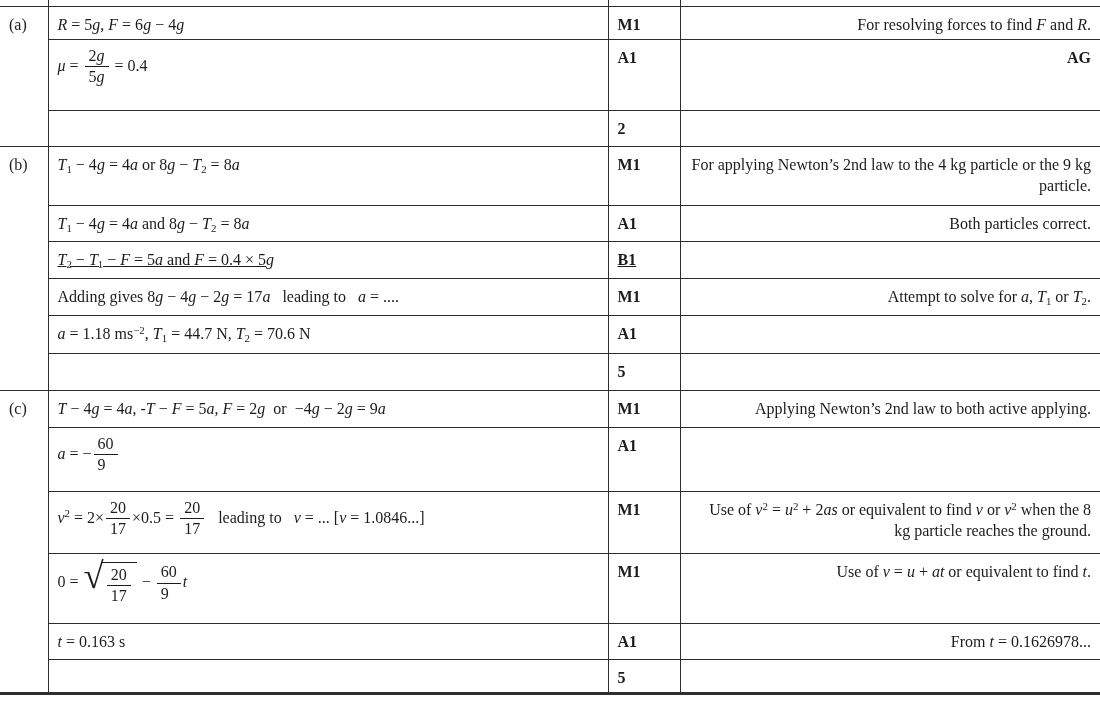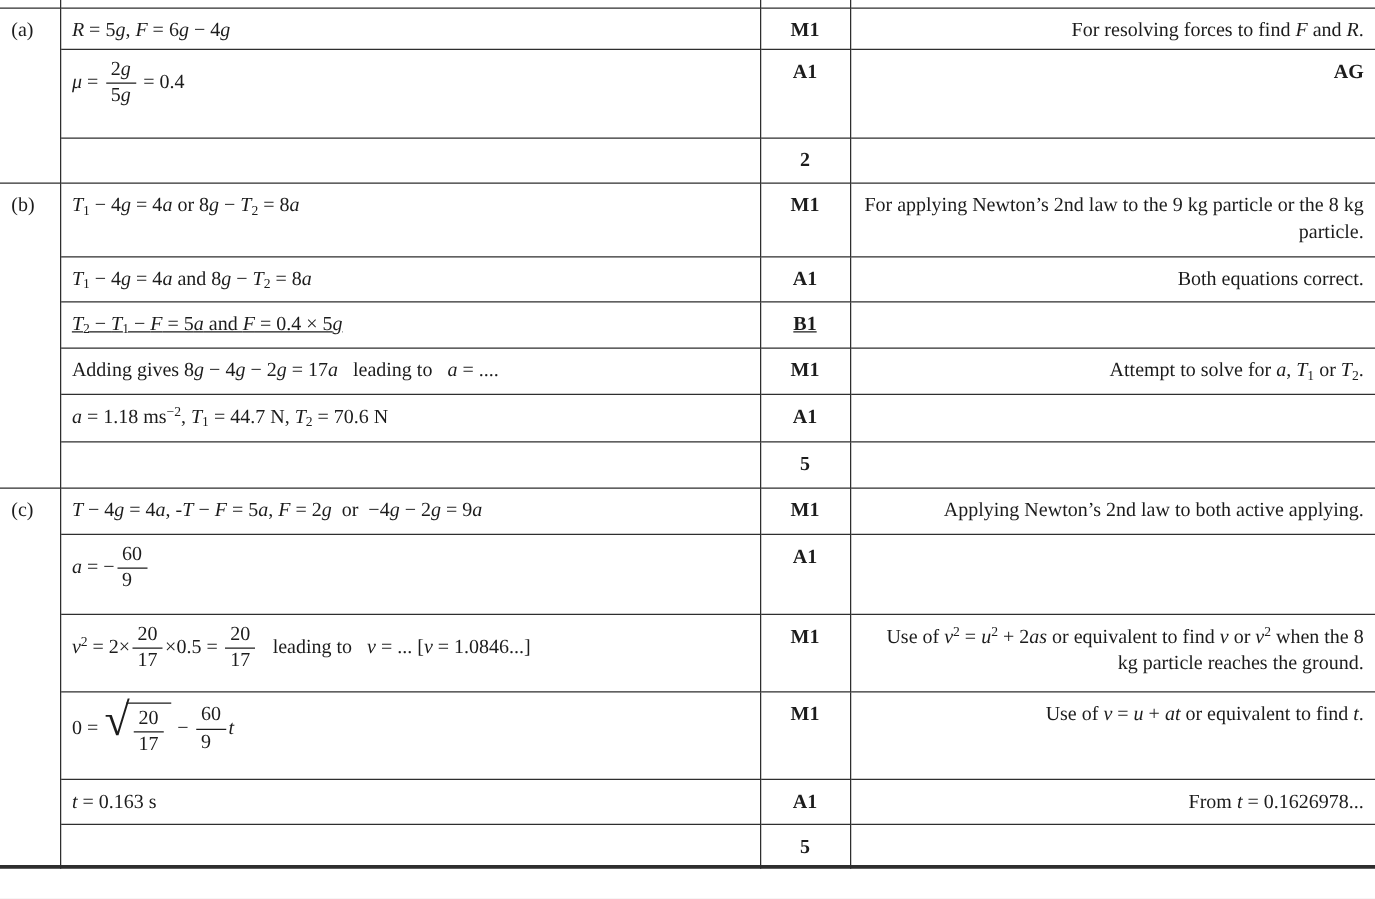--- a/index.html
+++ b/index.html
@@ -16,21 +16,21 @@
   table.ms td{
     border:1.5px solid #2e2e2e;
     vertical-align:top;overflow:hidden;
     padding:7px 9px 4px 9px;
   }
   
   table.ms tr td:first-child{border-left:none;}
   table.ms tr td:last-child{border-right:none;text-align:right;}
   table.ms tr.sliver td{border-top:none;padding:0;}
   td.part{padding-left:7px;}
-  td.mark{text-align:center;font-weight:bold;padding-right:12px;}
+  td.mark{text-align:left;font-weight:bold;padding-right:12px;}
   td.comment{padding-left:10px;padding-right:8px;}
   td.working{white-space:pre-wrap;}
   
   .frac{display:inline-block;vertical-align:middle;margin:0 2px;line-height:1.15;}
   .frac .num{display:block;padding:0 4px 1px 4px;}
   .frac .den{display:block;border-top:1.5px solid #1c1c1c;padding:1px 4px 0 4px;}
   .sqrt{display:inline-flex;align-items:flex-start;vertical-align:middle;margin:0 1px;}
   .sqrt .rad{font-size:2.3em;line-height:0.82;margin-right:-3px;font-style:normal;}
   .sqrt .vinc{display:inline-block;border-top:1.6px solid #1c1c1c;padding:3px 4px 0 4px;margin-top:1px;}
   sub{font-size:.68em;vertical-align:-0.25em;line-height:0;}
@@ -69,26 +69,26 @@
         </tr>
         <tr style="height: 36px;">
           <td class="working"></td>
           <td class="mark">2</td>
           <td class="comment"></td>
         </tr>
         <tr style="height: 59px;">
           <td class="part" rowspan="6">(b)</td>
           <td class="working"><i>T</i><sub>1</sub> − 4<i>g</i> = 4<i>a</i> or 8<i>g</i> − <i>T</i><sub>2</sub> = 8<i>a</i></td>
           <td class="mark">M1</td>
-          <td class="comment">For applying Newton’s 2nd law to the 9 kg particle or the 8 kg particle.</td>
+          <td class="comment">For applying Newton’s 2nd law to the 4 kg particle or the 9 kg particle.</td>
         </tr>
         <tr style="height: 36px;">
           <td class="working"><i>T</i><sub>1</sub> − 4<i>g</i> = 4<i>a</i> and 8<i>g</i> − <i>T</i><sub>2</sub> = 8<i>a</i></td>
           <td class="mark">A1</td>
-          <td class="comment">Both equations correct.</td>
+          <td class="comment">Both particles correct.</td>
         </tr>
         <tr style="height: 37px; text-decoration: underline;">
           <td class="working"><i>T</i><sub>2</sub> − <i>T</i><sub>1</sub> − <i>F</i> = 5<i>a</i> and <i>F</i> = 0.4 × 5<i>g</i></td>
           <td class="mark">B1</td>
           <td class="comment"></td>
         </tr>
         <tr style="height: 37px;">
           <td class="working">Adding gives 8<i>g</i> − 4<i>g</i> − 2<i>g</i> = 17<i>a</i>   leading to   <i>a</i> = ....</td>
           <td class="mark">M1</td>
           <td class="comment">Attempt to solve for <i>a</i>, <i>T</i><sub>1</sub> or <i>T</i><sub>2</sub>.</td>

